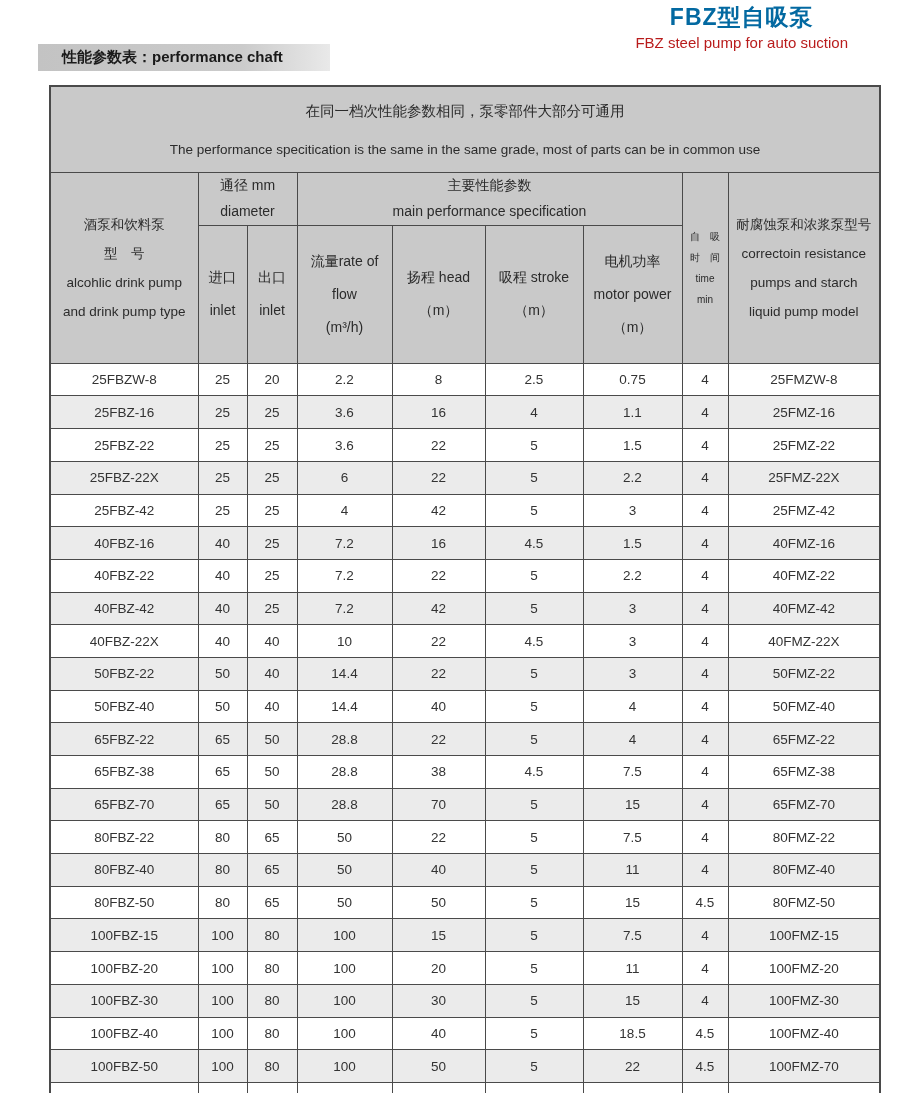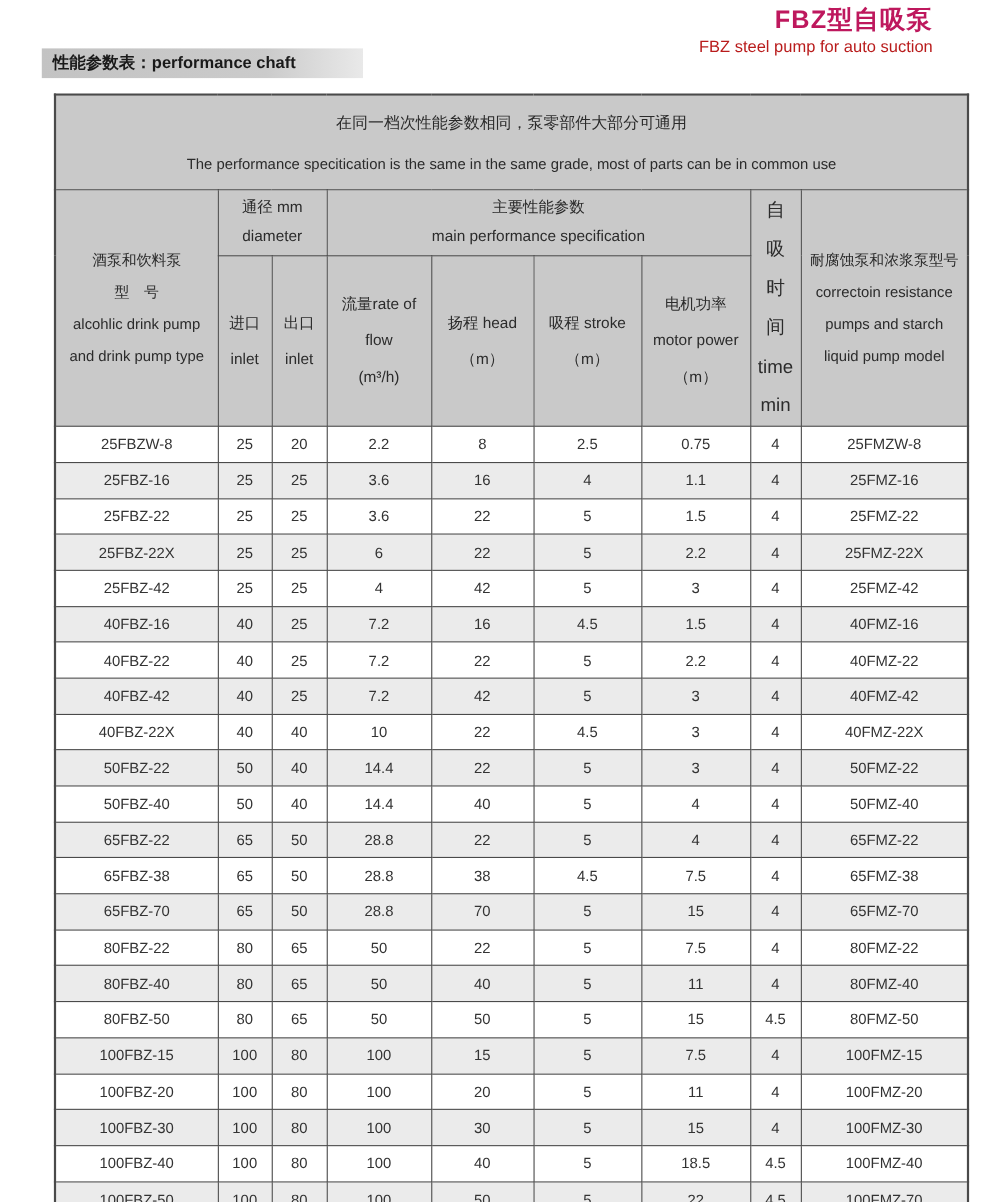--- a/index.html
+++ b/index.html
@@ -21,39 +21,40 @@
     position: absolute;
     top: 3px;
     right: 52px;
     text-align: right;
     line-height: 1.25;
   }
   .top-title .zh {
     font-size: 23px;
     font-weight: bold;
     letter-spacing: 1px;
-    color: #be185d;
+    color: #0369a1;
+    text-align: center;
   }
   .top-title .en {
     font-size: 15px;
     color: #b91c1c;
     margin-top: 2px;
   }
 
   
   .section-bar {
     position: absolute;
     left: 38px;
     top: 44px;
     width: 292px;
     height: 27px;
     background: linear-gradient(to right, #c3c3c3 0%, #cbcbcb 70%, #e9e9e9 100%);
     display: flex;
     align-items: center;
-    padding-left: 10px;
+    padding-left: 24px;
     font-size: 15px;
     font-weight: bold;
     color: #1a1a1a;
   }
 
   
   table.spec {
     position: absolute;
     left: 49px;
     top: 85px;
@@ -77,21 +78,21 @@
     background: #c9c9c9;
   }
   .banner-cell .zh { display: block; font-size: 14.5px; margin-bottom: 6px; }
   .banner-cell .en { display: block; font-size: 13.5px; }
 
   
   thead th { background: #c9c9c9; }
   .tier1 th { height: 52px; font-size: 14px; line-height: 1.85; }
   .tier2 th { height: 138px; font-size: 14px; line-height: 2.35; }
   th.h-model  { font-size: 13.5px; line-height: 2.15; }
-  th.h-time   { font-size: 17px;   line-height: 2.1; }
+  th.h-time   { font-size: 10px;   line-height: 2.1; }
   th.h-model2 { font-size: 13.5px; line-height: 2.15; }
 
   
   tbody td { height: 32.7px; background: #ffffff; font-size: 13.5px; color: #333; }
   tbody tr:nth-child(even) td { background: #ebebeb; }
 </style>
 </head>
 <body>
 
 <div class="page">

